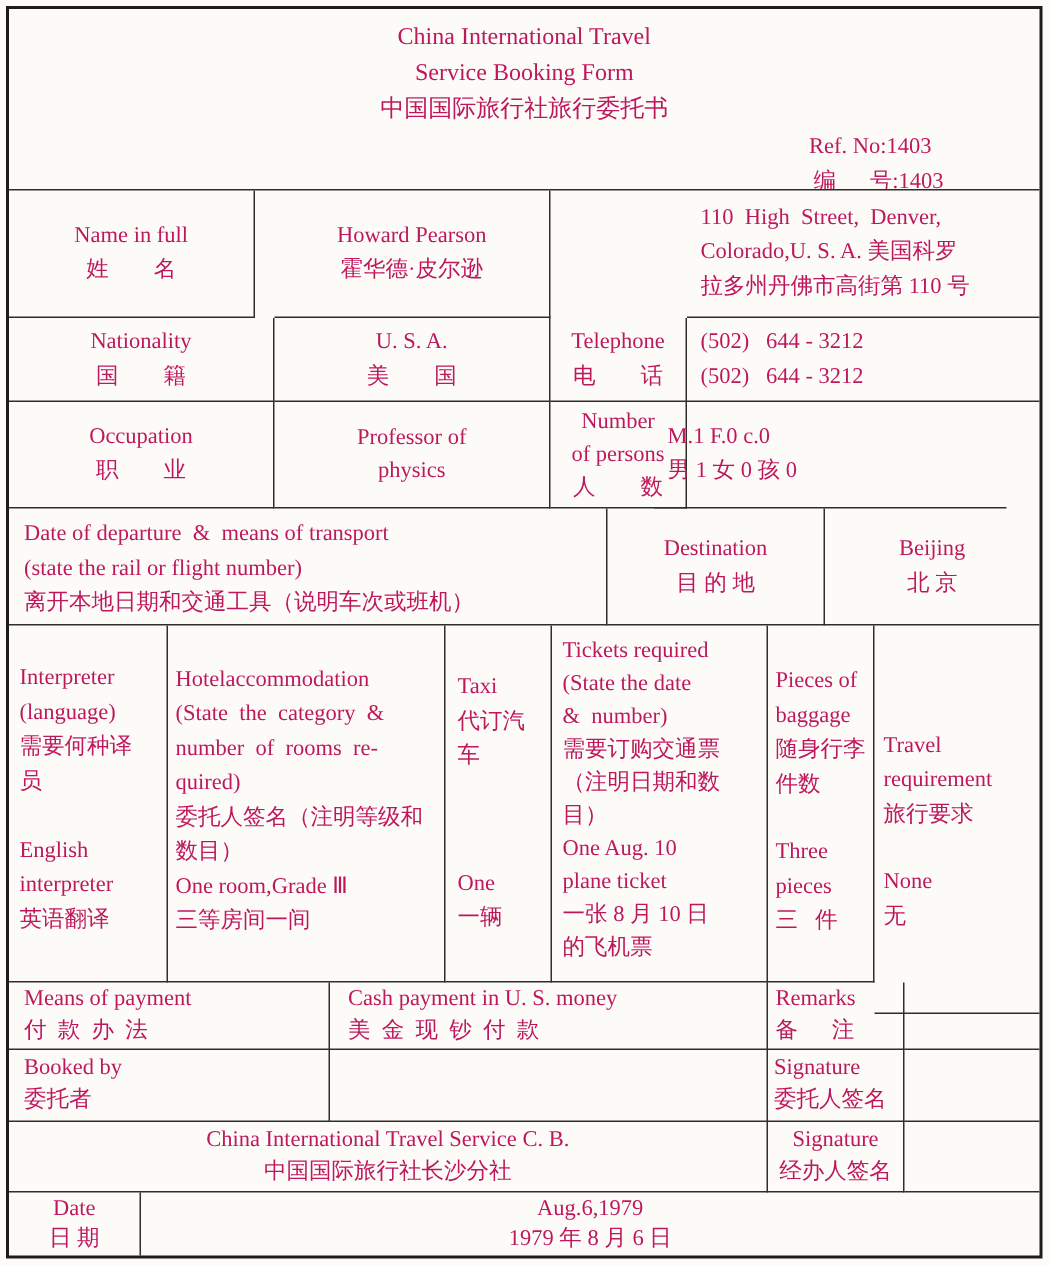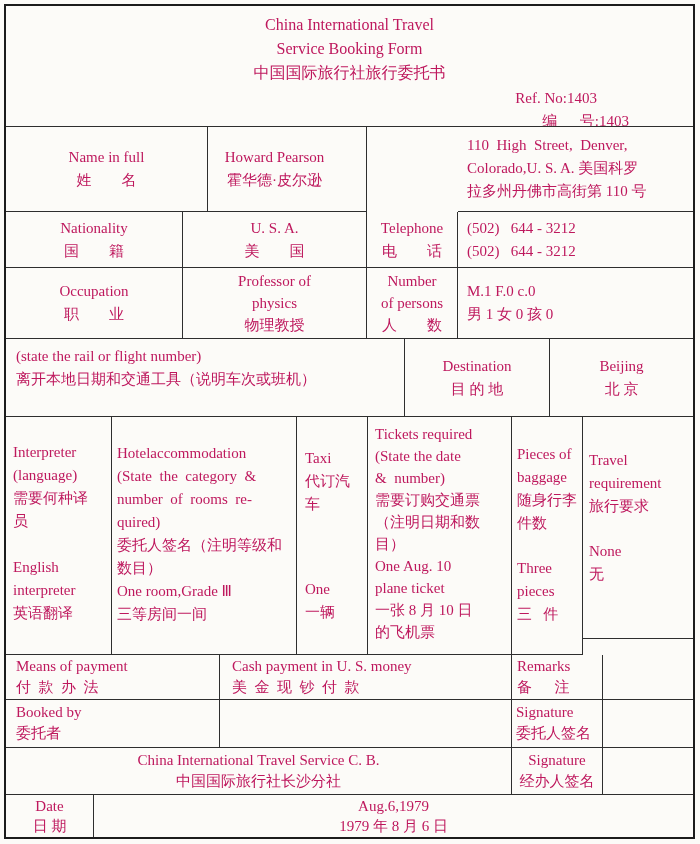--- a/index.html
+++ b/index.html
@@ -31,25 +31,25 @@
 </head>
 <body>
 
 <div class="page">
   <div class="tbl">
 
     <div class="cell noR ctr" style="left:0;top:0;width:687px;height:121px;padding-top:7px">
       <div class="ln title">China International Travel</div>
       <div class="ln title">Service Booking Form</div>
       <div class="ln title">中国国际旅行社旅行委托书</div>
-      <div class="ln rt" style="padding-right:96px;margin-top:2px">Ref. No:1403</div>
+      <div class="ln rt" style="padding-right:72px;margin-top:2px">Ref. No:1403</div>
       <div class="ln rt" style="padding-right:64px">编      号:1403</div>
     </div>
 
-    <div class="cell ctr vctr" style="left:0;top:121px;width:202px;height:85px">
+    <div class="cell ctr vctr" style="left:0;top:121px;width:164px;height:85px">
       <div class="ln">Name in full</div>
       <div class="ln">姓        名</div>
     </div>
     <div class="cell ctr vctr" style="left:177px;top:121px;width:184px;height:85px">
       <div class="ln">Howard Pearson</div>
       <div class="ln">霍华德·皮尔逊</div>
     </div>
     <div class="cell noR" style="left:452px;top:121px;width:235px;height:85px;padding:7px 6px 0 9px">
       <div class="ln">110  High  Street,  Denver,</div>
       <div class="ln">Colorado,U. S. A. 美国科罗</div>
@@ -73,33 +73,33 @@
       <div class="ln">(502)   644 - 3212</div>
     </div>
 
     <div class="cell ctr vctr" style="left:0;top:262px;width:177px;height:71px">
       <div class="ln">Occupation</div>
       <div class="ln">职        业</div>
     </div>
     <div class="cell ctr vctr lh22" style="left:177px;top:262px;width:184px;height:71px">
       <div class="ln">Professor of</div>
       <div class="ln">physics</div>
-      <div class="ln">物理教授</div>
     </div>
     <div class="cell ctr vctr lh22" style="left:361px;top:262px;width:91px;height:71px">
       <div class="ln">Number</div>
       <div class="ln">of persons</div>
       <div class="ln">人        数</div>
     </div>
-    <div class="cell noR vctr" style="left:452px;top:262px;width:235px;height:71px;padding-left:9px">
+    <div class="cell noR vctr" style="left:430px;top:262px;width:235px;height:71px;padding-left:9px">
       <div class="ln">M.1 F.0 c.0</div>
       <div class="ln">男 1 女 0 孩 0</div>
     </div>
 
     <div class="cell" style="left:0;top:333px;width:399px;height:78px;padding:6px 0 0 10px">
+      <div class="ln">Date of departure  &amp;  means of transport</div>
       <div class="ln">(state the rail or flight number)</div>
       <div class="ln">离开本地日期和交通工具（说明车次或班机）</div>
     </div>
     <div class="cell ctr vctr" style="left:399px;top:333px;width:145px;height:78px">
       <div class="ln">Destination</div>
       <div class="ln">目 的 地</div>
     </div>
     <div class="cell noR ctr vctr" style="left:544px;top:333px;width:143px;height:78px">
       <div class="ln">Beijing</div>
       <div class="ln">北 京</div>
@@ -145,21 +145,21 @@
     </div>
     <div class="cell" style="left:506px;top:411px;width:71px;height:238px;padding:26px 0 0 5px">
       <div class="ln">Pieces of</div>
       <div class="ln">baggage</div>
       <div class="ln">随身行李</div>
       <div class="ln">件数</div>
       <div class="ln" style="margin-top:22px">Three</div>
       <div class="ln">pieces</div>
       <div class="ln">三   件</div>
     </div>
-    <div class="cell noR" style="left:577px;top:395px;width:110px;height:238px;padding:48px 0 5px 6px">
+    <div class="cell noR" style="left:577px;top:432px;width:110px;height:238px;padding:48px 0 5px 6px">
       <div class="ln">Travel</div>
       <div class="ln">requirement</div>
       <div class="ln">旅行要求</div>
       <div class="ln" style="margin-top:22px">None</div>
       <div class="ln">无</div>
     </div>
 
     <div class="cell lh21" style="left:0;top:649px;width:214px;height:45px;padding:1px 0 0 10px">
       <div class="ln">Means of payment</div>
       <div class="ln">付  款  办  法</div>

